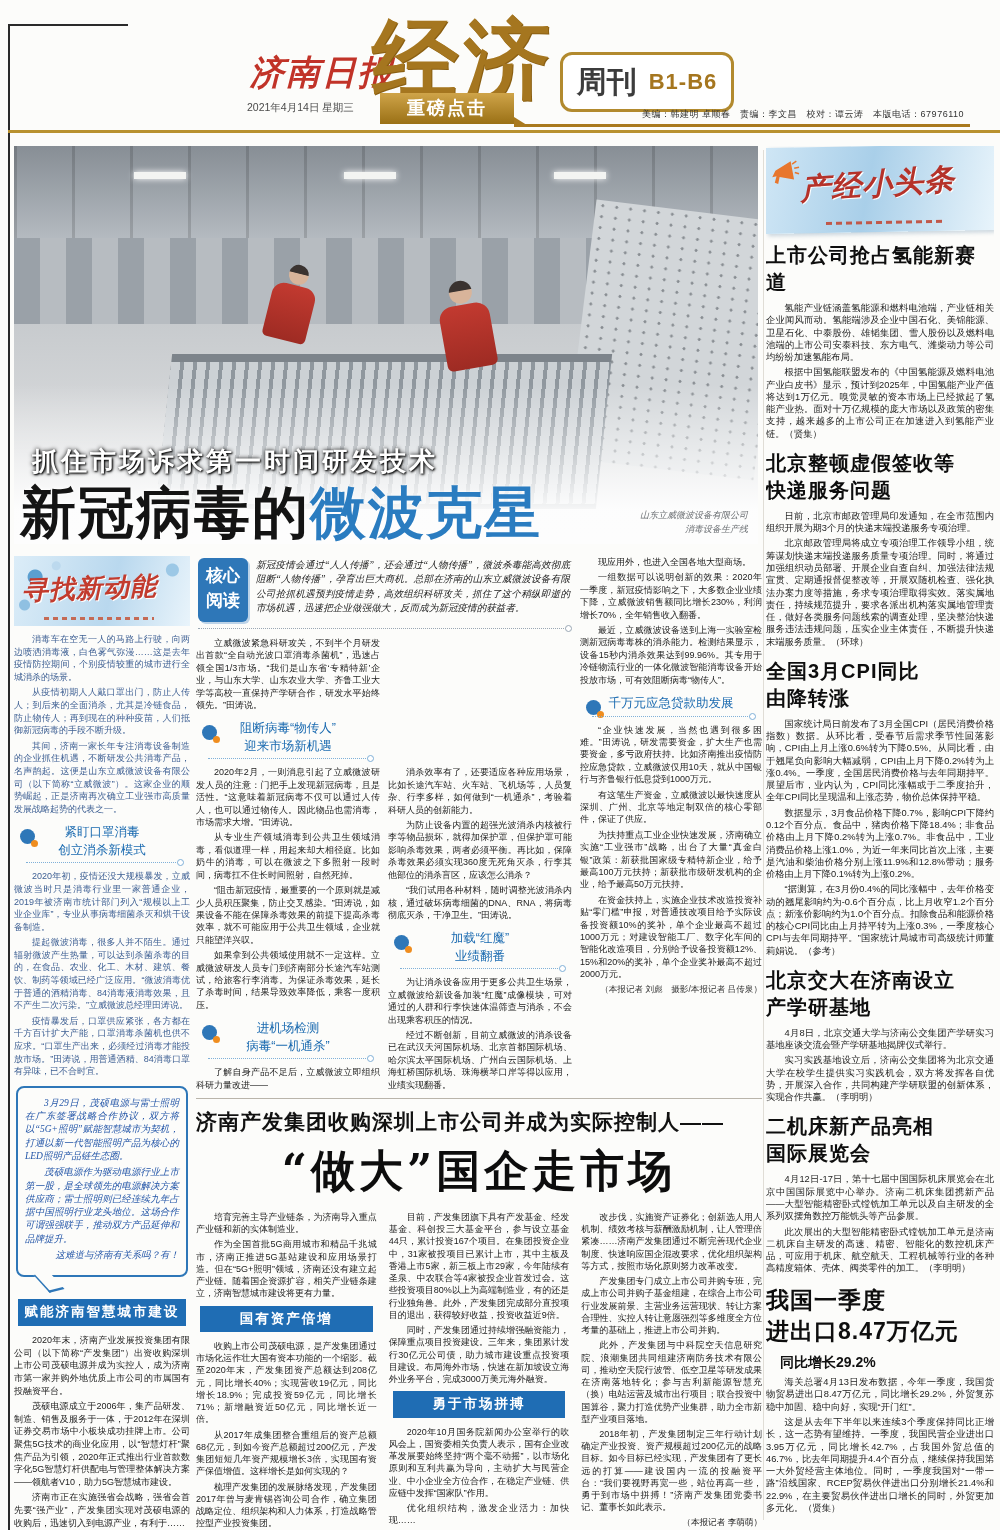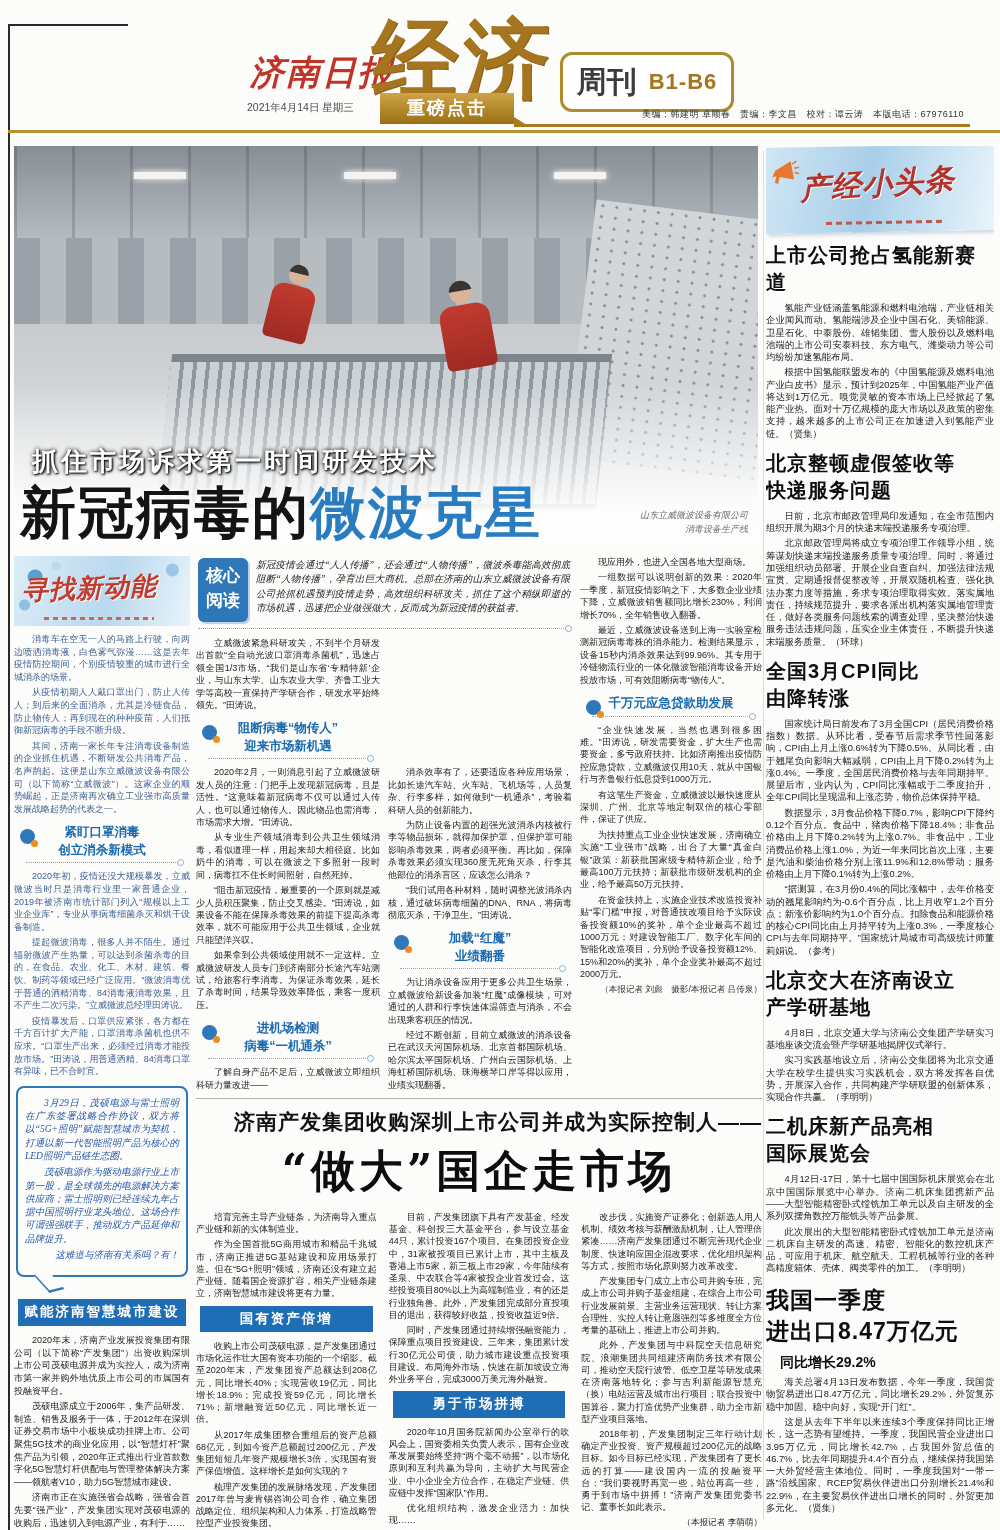--- a/index.html
+++ b/index.html
@@ -66,21 +66,21 @@
                  radial-gradient(circle at 6% 70%,#8fc0e2 0 5px,transparent 6px),
                  radial-gradient(circle at 90% 20%,#9cc8e6 0 6px,transparent 7px),
                  radial-gradient(circle at 24% 14%,#bcd9ee 0 4px,transparent 5px),
                  linear-gradient(105deg,#dcedf8,#b9d8ee 55%,#e9f4fb);}
   .sb-banner .txt{position:absolute;left:8px;top:14px;font-family:"DejaVu Serif","Liberation Serif",serif;
       font-size:26px;font-weight:bold;font-style:italic;color:#c23b2e;transform:rotate(-2deg);letter-spacing:1px;
       text-shadow:1px 1px 0 #fff;}
   .red-ticks{position:absolute;left:30px;bottom:6px;width:110px;height:3px;
       background:repeating-linear-gradient(90deg,#c46a55 0 5px,transparent 5px 9px);}
   .sidebar p,.news p,.midcol p,.bot-col p{margin:0 0 3px;text-indent:2em;text-align:justify;}
-  .sec{position:relative;text-align:center;margin:9px 0 7px;color:#1a6ab0;font-weight:bold;}
+  .sec{position:relative;text-align:center;margin:9px 0 7px;color:#1a6ab0;font-weight:normal;}
   .sec .l{display:block;font-size:12.5px;line-height:1.4;}
   .sec .dot-b{position:absolute;left:6px;top:5px;width:15px;height:15px;border-radius:50%;background:#2e77b8;}
   .sec .dot-o{position:absolute;left:17px;top:16px;width:7px;height:7px;border-radius:50%;background:#ef8d1f;}
   .sec .dotline{display:block;margin:3px 12px 0;border-bottom:1.5px dotted #7fb0d8;position:relative;}
   .sec .dotline i{position:absolute;right:-6px;top:-3px;width:5px;height:5px;border:1.5px solid #7fb0d8;border-radius:50%;background:#fff;}
   .bubble{border:2px solid #2e77b8;border-radius:8px;padding:9px 7px 10px;margin:8px 2px 22px;position:relative;
       color:#2456a8;font-style:italic;font-family:"Liberation Serif","DejaVu Serif",serif;font-size:9.5px;}
   .bubble:after{content:"";position:absolute;left:22px;bottom:-16px;width:16px;height:16px;background:#fcfcfa;
       border-left:2px solid #2e77b8;border-bottom:2px solid #2e77b8;transform:skewX(35deg) rotate(-12deg);}
   .bubble p:last-child{text-align:right;text-indent:0;}
@@ -98,21 +98,21 @@
   .core-intro{font-family:"Liberation Serif","DejaVu Serif",serif;font-style:italic;font-size:9.6px;
       line-height:1.5;color:#222;text-align:justify;}
   .core-rule{border-bottom:1.5px dotted #9aa7b4;margin:6px 2px 8px;position:relative;}
   .core-rule i{position:absolute;right:-2px;top:-3px;width:5px;height:5px;border:1.5px solid #9aa7b4;border-radius:50%;background:#fff;}
   .two-cols{display:flex;gap:8px;align-items:flex-end;}
   .midcol{width:184px;color:#222;}
   .midcol .sig{text-align:right;font-size:8.6px;color:#333;margin-top:3px;}
 
   
   .bottom{left:196px;top:1098px;width:566px;height:430px;overflow:hidden;border-top:1px solid #b9b4aa;padding-top:7px;box-sizing:border-box;}
-  .bot-kicker{text-align:right;font-size:21px;font-weight:bold;color:#111;letter-spacing:1px;margin:2px 0 6px;}
+  .bot-kicker{text-align:left;font-size:21px;font-weight:bold;color:#111;letter-spacing:1px;margin:2px 0 6px;}
   .bot-title{text-align:center;font-family:"DejaVu Serif","Liberation Serif",serif;font-size:44px;font-weight:bold;
       color:#0d0d0d;letter-spacing:4px;margin-bottom:10px;}
   .bot-cols{display:flex;gap:12px;font-size:9px;line-height:1.36;color:#222;}
   .bot-col{width:182px;}
   .bot-col .sig{text-align:right;font-size:8.6px;margin-top:2px;}
 
   
   .news{left:766px;top:146px;width:228px;height:1384px;overflow:hidden;font-size:9.3px;line-height:1.32;color:#222;}
   .news-banner{height:86px;position:relative;margin-bottom:10px;transform:skewY(-1deg);
       background:linear-gradient(100deg,#cfe6f5,#a9cfe9 45%,#e8f4fb);

